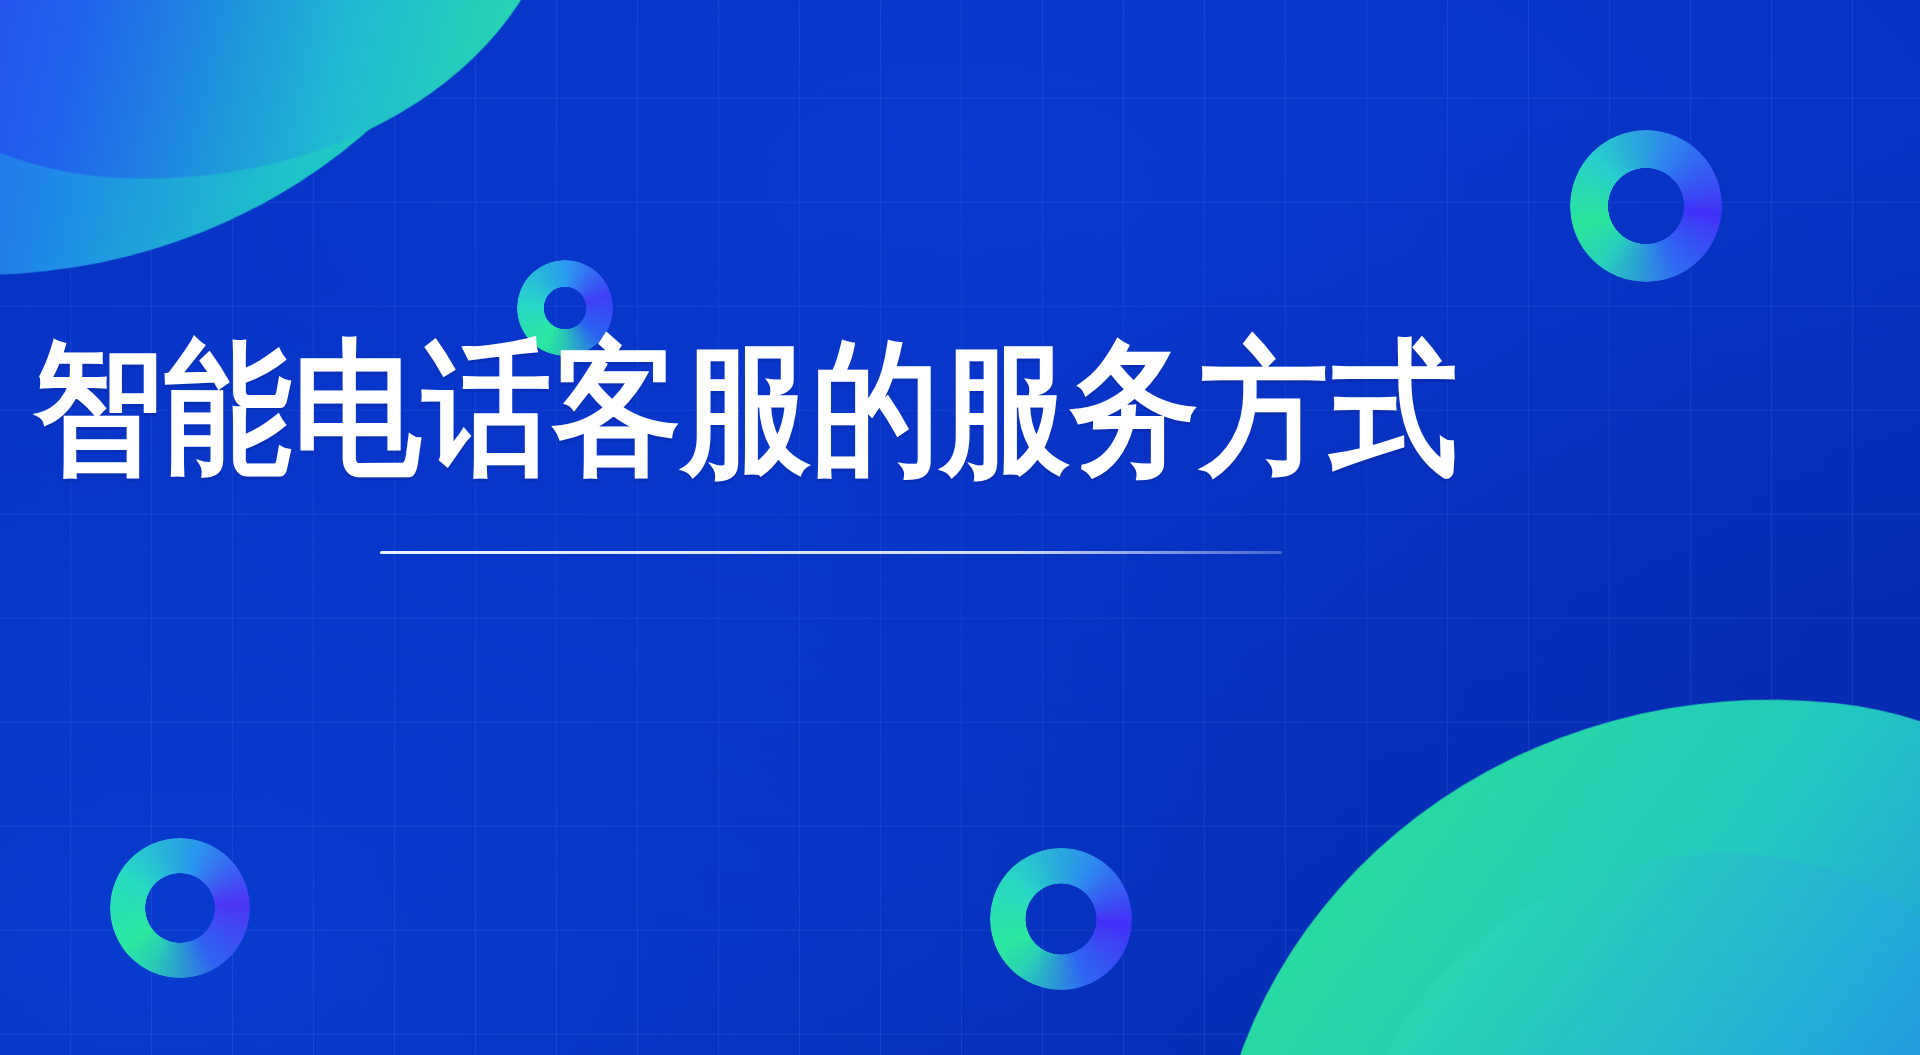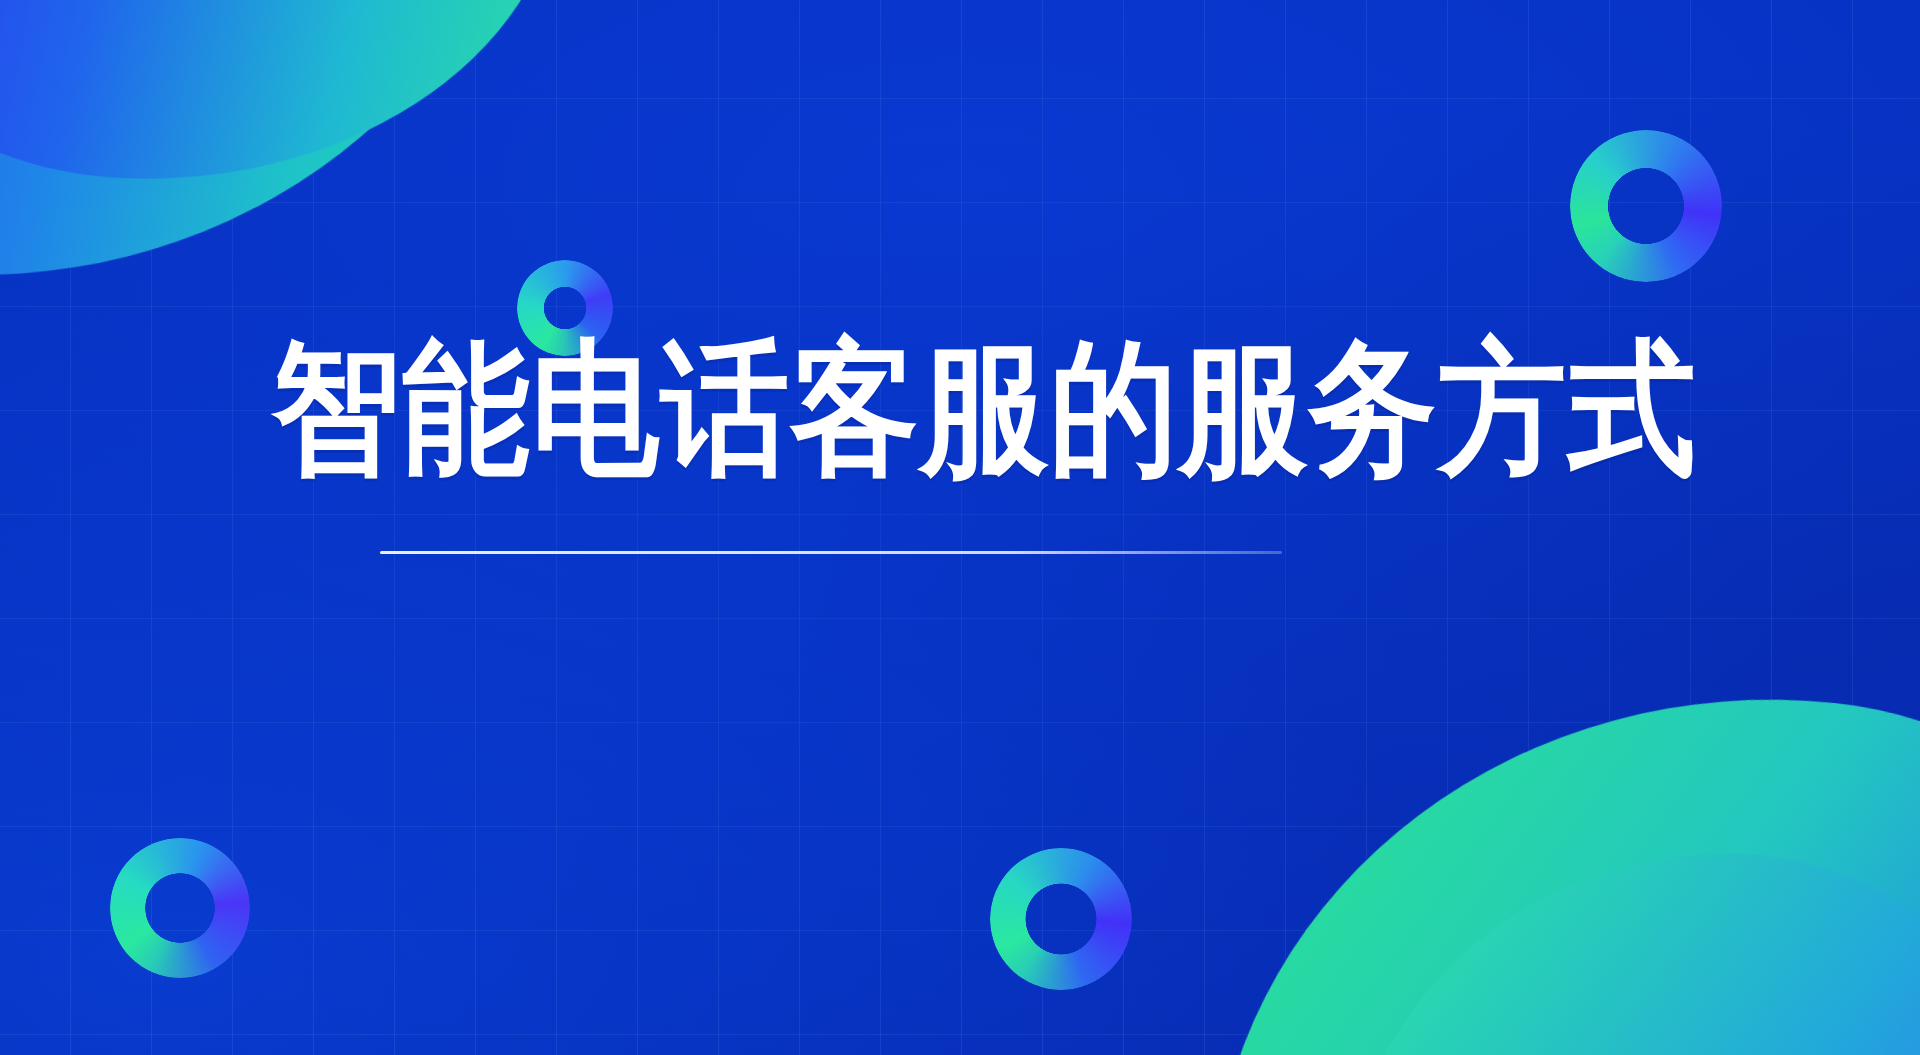--- a/index.html
+++ b/index.html
@@ -104,21 +104,20 @@
             background: conic-gradient(from 235deg, #2ae8a0 0%, #26dbc2 18%, #2a93ee 40%, #4b35f7 58%, #2f63f2 76%, #28cdb4 92%, #2ae8a0 100%); }
   .ring-d { --t: 15px; left: 990px;  top: 848px; width: 142px; height: 142px;
             background: conic-gradient(from 245deg, #2ae8a0 0%, #27d7c4 18%, #2c8bee 40%, #4330f8 58%, #2e67f2 76%, #28d0b4 92%, #2ae8a0 100%); }
 
   
   .title-wrap {
     position: absolute;
     left: 0;
     right: 0;
     top: 330px;
-    text-align: center;
     margin-left: 48px;
   }
   .title {
     display: inline-block;
     color: #ffffff;
     font-family: "DejaVu Sans", "Liberation Sans", sans-serif;
     font-size: 126px;
     font-weight: 700;
     line-height: 1.08;
     letter-spacing: 1px;

